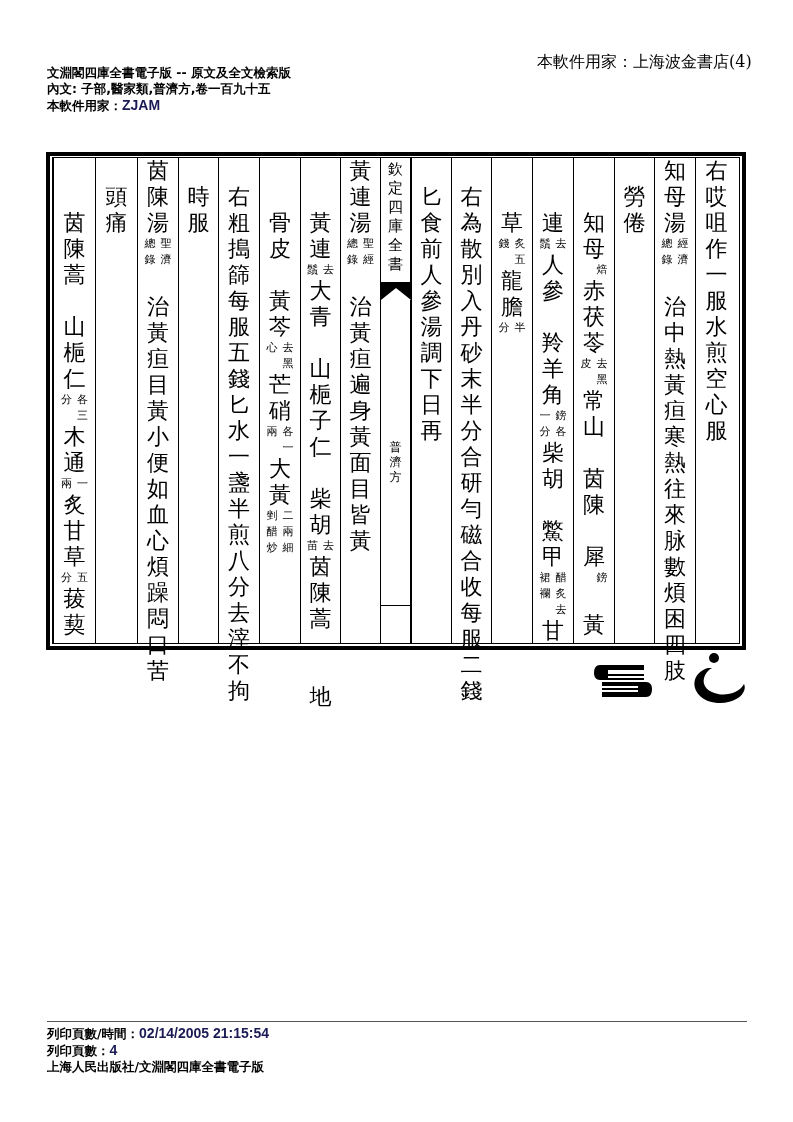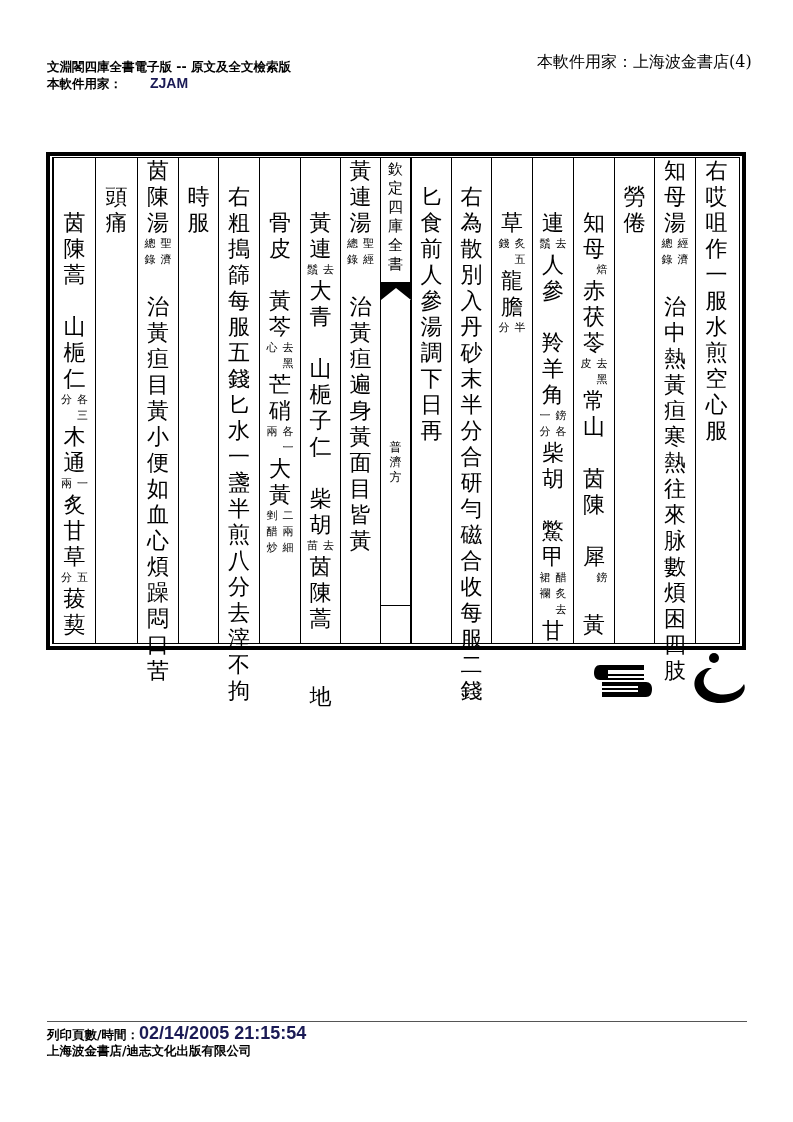--- a/index.html
+++ b/index.html
@@ -1,23 +1,23 @@
 <!DOCTYPE html>
 <html><head>
 <meta charset="utf-8">
 <style>
   html, body { margin: 0; padding: 0; background: #ffffff; }
   body { width: 793px; height: 1122px; position: relative; overflow: hidden;
          font-family: "DejaVu Serif", "Liberation Serif", serif; color: #000; }
 
   .hdr { position: absolute; font-family: "DejaVu Sans", "Liberation Sans", sans-serif;
          font-weight: bold; font-size: 12.5px; line-height: 16px; color: #000; }
-  .hdr-left { left: 47px; top: 59px; }
+  .hdr-left { left: 47px; top: 65px; }
   .hdr-right { left: 537px; top: 50px; font-weight: normal; font-family: "DejaVu Serif", serif; font-size: 16px; line-height: 24px; }
-  .hdr .val { color: #1a1a55; font-weight: bold; font-family: "Liberation Sans", sans-serif; font-size: 14px; margin-left: 28px; }
+  .hdr .val { color: #1a1a55; font-weight: bold; font-family: "Liberation Sans", sans-serif; font-size: 14px; }
 
   
   .frame-outer { position: absolute; left: 46px; top: 152px; width: 700px; height: 498px;
                  border: 4px solid #000; box-sizing: border-box; }
   .frame-inner { position: absolute; left: 52px; top: 157px; width: 688px; height: 487px;
                  border: 1px solid #000; box-sizing: border-box; }
 
   .col { position: absolute; top: 158px; height: 485px; box-sizing: border-box;
          border-left: 1px solid #000; }
   .col-text { position: absolute; left: 0; right: 0; top: 0;
@@ -42,27 +42,28 @@
                 align-items: center; font-size: 12px; line-height: 15px; }
   .center-line { position: absolute; left: 0; right: 0; top: 447px; border-top: 1px solid #000; }
 
   
   .logo-s { position: absolute; left: 594px; top: 665px; width: 58px; height: 32px; }
   .logo-c { position: absolute; left: 686px; top: 652px; width: 60px; height: 56px; }
 
   .foot-rule { position: absolute; left: 47px; top: 1021px; width: 700px; border-top: 1px solid #555; }
   .foot { position: absolute; left: 47px; top: 1025px; font-family: "DejaVu Sans", "Liberation Sans", sans-serif;
           font-weight: bold; font-size: 12.5px; line-height: 16px; }
-  .foot .val { color: #1a1a55; font-family: "Liberation Sans", sans-serif; font-size: 18px; }
+  .foot .val { color: #1a1a55; font-family: "Liberation Sans", sans-serif; font-size: 14px; }
 </style>
 </head>
 <body>
 
 <div class="hdr hdr-left">
   <div>文淵閣四庫全書電子版 -- 原文及全文檢索版</div>
+  <div>內文: 子部,醫家類,普濟方,卷一百九十五</div>
   <div>
     <span>本軟件用家：</span><span class="val">ZJAM</span>
   </div>
 </div>
 <div class="hdr hdr-right">
   <div>本軟件用家：上海波金書店(4)</div>
 </div>
 
 <div class="frame-outer"></div>
 <div class="frame-inner"></div>
@@ -533,14 +534,15 @@
   <path d="M8 17 H52 C56 17 58 20 58 24 C58 29 56 32 52 32 H8 V27 H44 V25 H8 V23 H44 V21 H8 Z" fill="#000"></path>
 </svg>
 <svg class="logo-c" viewBox="0 0 60 56">
   <circle cx="28" cy="6" r="5" fill="#000"></circle>
   <path d="M22 16 C8 20 4 34 14 44 C22 52 40 54 52 46 C58 42 60 36 58 32 C54 40 42 44 32 42 C22 40 16 34 18 26 C19 22 22 18 26 16 Z" fill="#000"></path>
 </svg>
 
 <div class="foot-rule"></div>
 <div class="foot">
   <div><span>列印頁數/時間：</span><span class="val">02/14/2005 21:15:54</span></div>
-  <div>上海波金書店/迪志文化出版有限公司</div>
+  <div><span>列印頁數：</span><span class="val">4</span></div>
+  <div>上海人民出版社/文淵閣四庫全書電子版</div>
 </div>
 
 </body></html>

